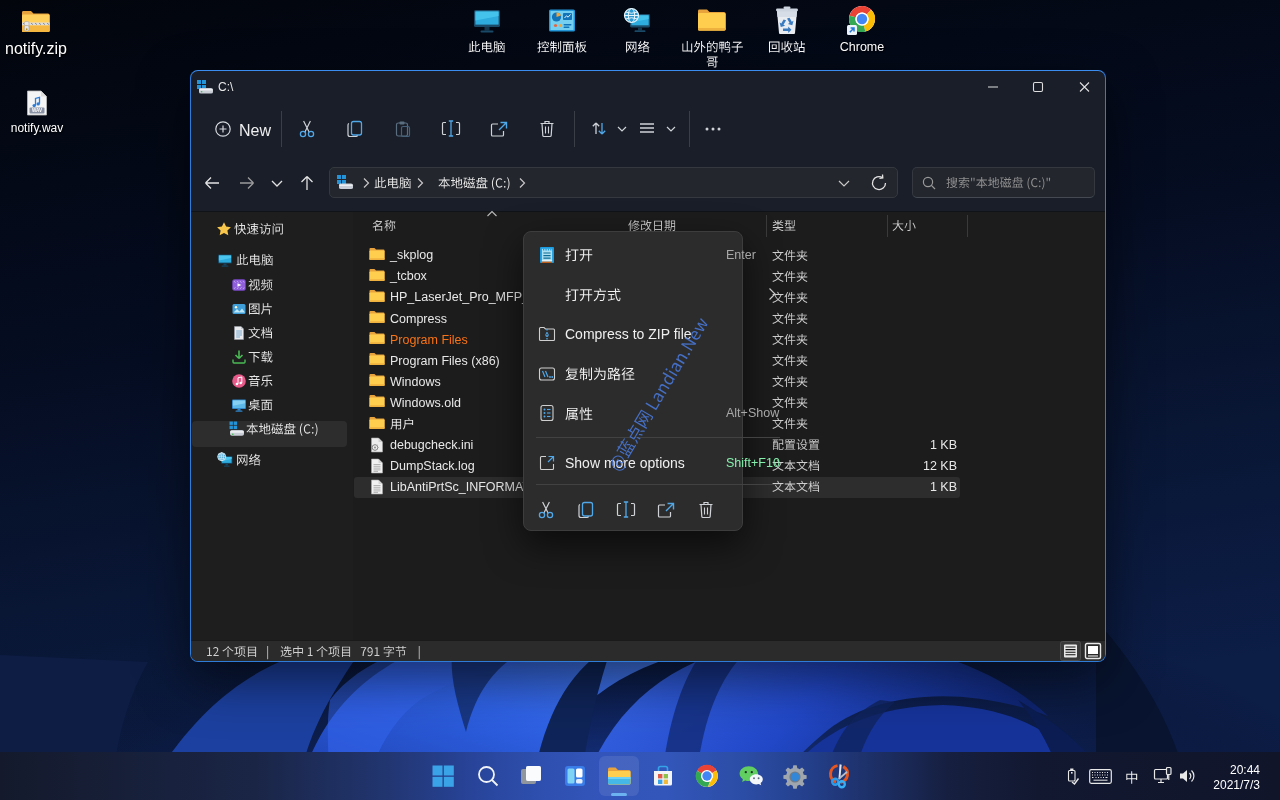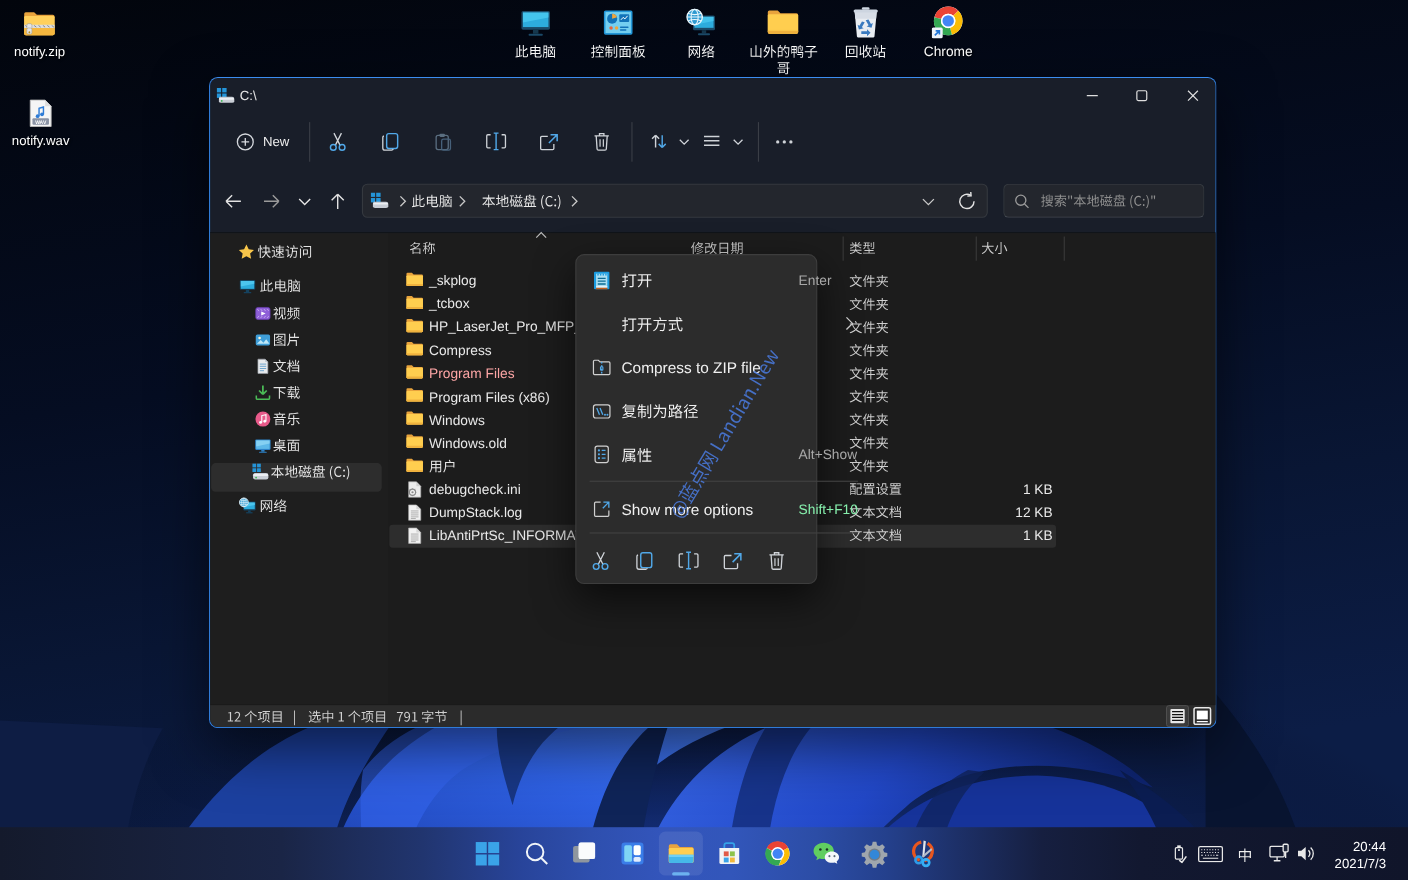--- a/index.html
+++ b/index.html
@@ -50,21 +50,21 @@
 <path d="M1,3 Q1,1.6 2.4,1.6 L10,1.6 L12.5,4 L27,4 Q28.6,4 28.6,5.6 L28.6,21 Q28.6,22.6 27,22.6 L2.4,22.6 Q1,22.6 1,21 Z" fill="#e8a33d"></path>
 <path d="M1,6.2 Q1,5 2.2,5 L27.4,5 Q28.6,5 28.6,6.2 L28.6,21 Q28.6,22.6 27,22.6 L2.4,22.6 Q1,22.6 1,21 Z" fill="#ffd05c"></path>
 <path d="M1,13 L28.6,13 L28.6,16 L1,16 Z" fill="#dcdcdc"></path>
 <path d="M2,13.6 l2,1.6 m2,-1.6 l2,1.6 m2,-1.6 l2,1.6 m2,-1.6 l2,1.6 m2,-1.6 l2,1.6 m2,-1.6 l2,1.6 m2,-1.6 l2,1.6" stroke="#888" stroke-width="0.9" fill="none"></path>
 <rect x="3.4" y="12" width="4.6" height="9.5" rx="1.4" fill="#e6e6e6" stroke="#9a9a9a" stroke-width="0.5"></rect>
 <rect x="4.8" y="18.6" width="1.8" height="1.8" rx="0.9" fill="#b99022"></rect>
 <path d="M1,16 L28.6,16 L28.6,21 Q28.6,22.6 27,22.6 L2.4,22.6 Q1,22.6 1,21 Z" fill="#f5b73f"></path>
 <rect x="3.4" y="16" width="4.6" height="5.5" rx="1.4" fill="#e6e6e6" stroke="#9a9a9a" stroke-width="0.5"></rect>
 <rect x="4.9" y="18.8" width="1.6" height="2" rx="0.8" fill="#b99022"></rect>
 </svg>
-<div class="lat" style="left:36px;top:40px;transform:translateX(-50%);font-size:12px;text-shadow:1px 1px 2px #000">notify.zip</div>
+<div class="lat" style="left:36px;top:40px;transform:translateX(-50%);font-size:16px;text-shadow:1px 1px 2px #000">notify.zip</div>
 <svg class="abs" style="left:26px;top:90px" width="22" height="26" viewBox="0 0 22 26">
 <path d="M1.5,1 L15,1 L20.5,6.5 L20.5,25 L1.5,25 Z" fill="#f5f5f5" stroke="#bbb" stroke-width="0.8"></path>
 <path d="M15,1 L15,6.5 L20.5,6.5 Z" fill="#ddd"></path>
 <path d="M9.5,15.5 L9.5,8.5 L13.5,7.3 L13.5,13.8" stroke="#2e7cd6" stroke-width="1.3" fill="none"></path>
 <circle cx="8.2" cy="15.6" r="1.7" fill="#2e7cd6"></circle>
     <circle cx="12.2" cy="13.9" r="1.7" fill="#2e7cd6"></circle>
 <rect x="3.5" y="17.5" width="15" height="6" rx="1" fill="#8a93a5"></rect>
 <text x="11" y="22.3" font-family="Liberation Sans" font-size="4.6" font-weight="bold" fill="#fff" text-anchor="middle">WAV</text>
 </svg>
 <div class="lat" style="left:37px;top:121px;transform:translateX(-50%);font-size:12px;text-shadow:1px 1px 2px #000">notify.wav</div>
@@ -156,21 +156,21 @@
     <div class="lat" style="left:27px;top:9px;font-size:12px;color:#e8e8e8">C:\</div>
     <svg class="abs" style="left:791px;top:0px" width="130" height="32" viewBox="0 0 130 32">
 <path d="M6,16 L16,16" stroke="#dfdfdf" stroke-width="1.1"></path>
 <rect x="51.5" y="11.5" width="9" height="9" rx="1.4" stroke="#dfdfdf" stroke-width="1.1" fill="none"></rect>
 <path d="M98,11.5 L107,20.5 M107,11.5 L98,20.5" stroke="#dfdfdf" stroke-width="1.1"></path>
 </svg>
     <svg class="abs" style="left:22px;top:48px" width="20" height="20" viewBox="0 0 20 20">
 <circle cx="10" cy="10" r="7.2" stroke="#d5d8dd" stroke-width="1.2" fill="none"></circle>
 <path d="M10,6.5 L10,13.5 M6.5,10 L13.5,10" stroke="#d5d8dd" stroke-width="1.2"></path>
     </svg>
-    <div class="lat" style="left:48px;top:51px;font-size:12px;color:#eee">New</div>
+    <div class="lat" style="left:48px;top:51px;font-size:16px;color:#eee">New</div>
     <div class="abs" style="left:90px;top:40px;width:1px;height:36px;background:#3a3e46"></div>
     <svg class="abs" style="left:104px;top:46px" width="24" height="24" viewBox="0 0 24 24">
       <path d="M8.6,4 L14.2,15.2 M15.4,4 L9.8,15.2" stroke="#cfd3d8" stroke-width="1.2"></path>
 <circle cx="8" cy="17" r="2.6" stroke="#51a8e8" stroke-width="1.3" fill="none"></circle>
 <circle cx="16" cy="17" r="2.6" stroke="#51a8e8" stroke-width="1.3" fill="none"></circle>
     </svg>
     <svg class="abs" style="left:152px;top:46px" width="24" height="24" viewBox="0 0 24 24">
       <rect x="8.5" y="4.5" width="10" height="13.5" rx="2" stroke="#51a8e8" stroke-width="1.3" fill="none"></rect>
 <path d="M6,6.5 Q5,6.9 5,8 L5,17.5 Q5,19.5 7,19.5 L13,19.5 Q14.2,19.4 14.5,18.5" stroke="#cfd3d8" stroke-width="1.2" fill="none"></path>
     </svg>
@@ -400,21 +400,21 @@
       <path d="M0.5,2 Q0.5,1 1.5,1 L5.5,1 L7,2.6 L14.5,2.6 Q15.5,2.6 15.5,3.6 L15.5,12 Q15.5,13 14.5,13 L1.5,13 Q0.5,13 0.5,12 Z" fill="#e8a33d"></path>
 <path d="M0.5,4.2 Q0.5,3.4 1.3,3.4 L14.7,3.4 Q15.5,3.4 15.5,4.2 L15.5,12 Q15.5,13 14.5,13 L1.5,13 Q0.5,13 0.5,12 Z" fill="#ffce4f"></path>
 <path d="M0.5,11.2 L15.5,11.2 L15.5,12 Q15.5,13 14.5,13 L1.5,13 Q0.5,13 0.5,12 Z" fill="#f0b23e"></path>
     </svg>
     <div class="lat" style="left:199px;top:240.5px;font-size:12.5px;color:#e8e8e8">Compress</div>
     <svg class="abs" style="left:178px;top:260.3px" width="16" height="16" viewBox="0 0 16 16">
       <path d="M0.5,2 Q0.5,1 1.5,1 L5.5,1 L7,2.6 L14.5,2.6 Q15.5,2.6 15.5,3.6 L15.5,12 Q15.5,13 14.5,13 L1.5,13 Q0.5,13 0.5,12 Z" fill="#e8a33d"></path>
 <path d="M0.5,4.2 Q0.5,3.4 1.3,3.4 L14.7,3.4 Q15.5,3.4 15.5,4.2 L15.5,12 Q15.5,13 14.5,13 L1.5,13 Q0.5,13 0.5,12 Z" fill="#ffce4f"></path>
 <path d="M0.5,11.2 L15.5,11.2 L15.5,12 Q15.5,13 14.5,13 L1.5,13 Q0.5,13 0.5,12 Z" fill="#f0b23e"></path>
     </svg>
-    <div class="lat" style="left:199px;top:261.5px;font-size:12.5px;color:#fca5a5">Program Files</div>
+    <div class="lat" style="left:199px;top:261.5px;font-size:12.5px;color:#f97316">Program Files</div>
     <svg class="abs" style="left:178px;top:281.35px" width="16" height="16" viewBox="0 0 16 16">
       <path d="M0.5,2 Q0.5,1 1.5,1 L5.5,1 L7,2.6 L14.5,2.6 Q15.5,2.6 15.5,3.6 L15.5,12 Q15.5,13 14.5,13 L1.5,13 Q0.5,13 0.5,12 Z" fill="#e8a33d"></path>
 <path d="M0.5,4.2 Q0.5,3.4 1.3,3.4 L14.7,3.4 Q15.5,3.4 15.5,4.2 L15.5,12 Q15.5,13 14.5,13 L1.5,13 Q0.5,13 0.5,12 Z" fill="#ffce4f"></path>
 <path d="M0.5,11.2 L15.5,11.2 L15.5,12 Q15.5,13 14.5,13 L1.5,13 Q0.5,13 0.5,12 Z" fill="#f0b23e"></path>
     </svg>
     <div class="lat" style="left:199px;top:282.6px;font-size:12.5px;color:#e8e8e8">Program Files (x86)</div>
     <svg class="abs" style="left:178px;top:302.40000000000003px" width="16" height="16" viewBox="0 0 16 16">
       <path d="M0.5,2 Q0.5,1 1.5,1 L5.5,1 L7,2.6 L14.5,2.6 Q15.5,2.6 15.5,3.6 L15.5,12 Q15.5,13 14.5,13 L1.5,13 Q0.5,13 0.5,12 Z" fill="#e8a33d"></path>
 <path d="M0.5,4.2 Q0.5,3.4 1.3,3.4 L14.7,3.4 Q15.5,3.4 15.5,4.2 L15.5,12 Q15.5,13 14.5,13 L1.5,13 Q0.5,13 0.5,12 Z" fill="#ffce4f"></path>
 <path d="M0.5,11.2 L15.5,11.2 L15.5,12 Q15.5,13 14.5,13 L1.5,13 Q0.5,13 0.5,12 Z" fill="#f0b23e"></path>

